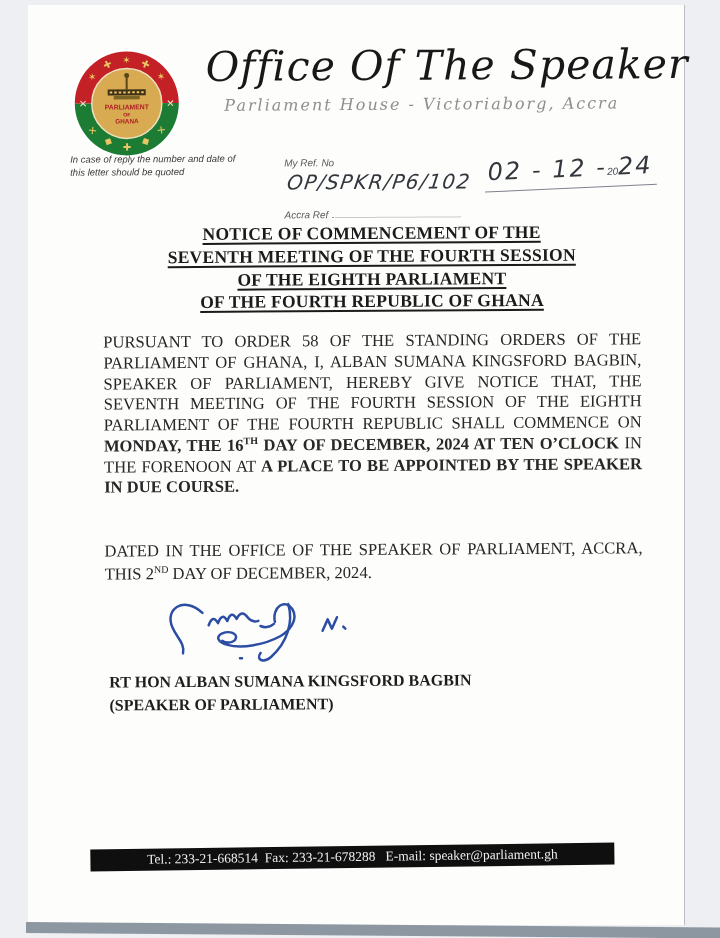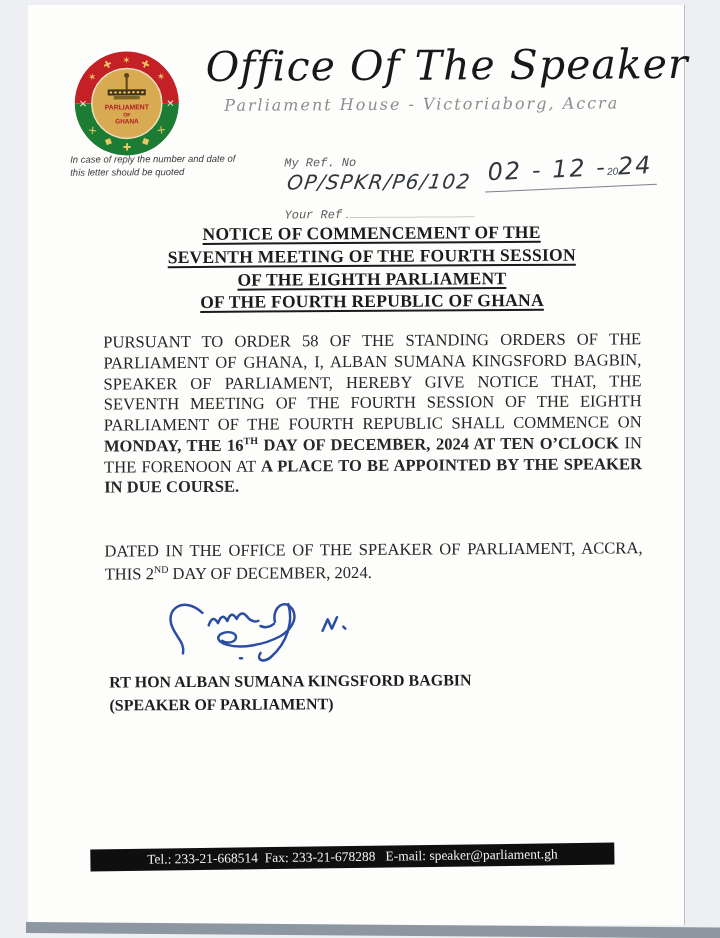--- a/index.html
+++ b/index.html
@@ -17,21 +17,21 @@
   .logo-wrap{position:absolute;left:46px;top:42px;width:110px;height:110px;}
   .reply-note{position:absolute;left:44px;top:147px;width:176px;font-family:"Liberation Sans",sans-serif;
               font-style:italic;font-size:9.5px;line-height:12.5px;color:#3c3c3c;}
   .header-block{position:absolute;left:180px;top:36px;width:432px;text-align:center;}
   .office-title{font-family:"DejaVu Serif",serif;font-style:italic;font-size:41px;line-height:50px;
                 color:#181818;letter-spacing:1px;white-space:nowrap;}
   .address-line{font-family:"DejaVu Serif",serif;font-style:italic;font-size:16px;color:#8e8e8e;
                 letter-spacing:2px;margin-top:4px;white-space:nowrap;}
 
   .ref-block{position:absolute;left:258px;top:147px;width:230px;}
-  .ref-label{font-family:Liberation Mono, monospace;font-style:italic;font-size:12px;color:#5a5a5a;margin-top:24px;}
+  .ref-label{font-family:Liberation Sans, sans-serif;font-style:italic;font-size:10px;color:#5a5a5a;margin-top:24px;}
   .hand{font-family:"DejaVu Sans",sans-serif;font-style:italic;color:#32363d;}
   .my-ref-value{font-size:20px;letter-spacing:1.5px;display:inline-block;transform:skewX(-8deg);
                 margin-left:3px;vertical-align:-3px;}
   .your-ref-row{margin-top:10px;}
   .dotted-line{display:inline-block;width:128px;border-bottom:1.2px dotted #9a9a9a;height:10px;
                margin-left:4px;}
   .date-block{position:absolute;left:458px;top:151px;width:172px;text-align:center;
               transform:rotate(-2.2deg);border-bottom:1.4px solid #7d828c;padding-bottom:5px;}
   .date-block .hand{font-size:24px;letter-spacing:2px;}
   .year-prefix{font-family:"Liberation Sans",sans-serif;font-style:italic;font-size:10px;color:#4a4e55;}
@@ -103,21 +103,21 @@
       <div class="header-block">
         <div class="office-title">Office Of The Speaker</div>
         <div class="address-line">Parliament House - Victoriaborg, Accra</div>
       </div>
 
       <div class="ref-block">
         <div>
           <span class="ref-label">My Ref. No</span><span class="hand my-ref-value">OP/SPKR/P6/102</span>
         </div>
         <div class="your-ref-row">
-          <span class="ref-label">Your Ref</span><span class="dotted-line"></span>
+          <span class="ref-label">Accra Ref</span><span class="dotted-line"></span>
         </div>
       </div>
 
       <div class="date-block">
         <span class="hand">02 - 12 -</span><span class="year-prefix">20</span><span class="hand">24</span>
       </div>
 
       <div class="title-block">
         <div class="title-line">NOTICE OF COMMENCEMENT OF THE</div>
         <div class="title-line">SEVENTH MEETING OF THE FOURTH SESSION</div>

